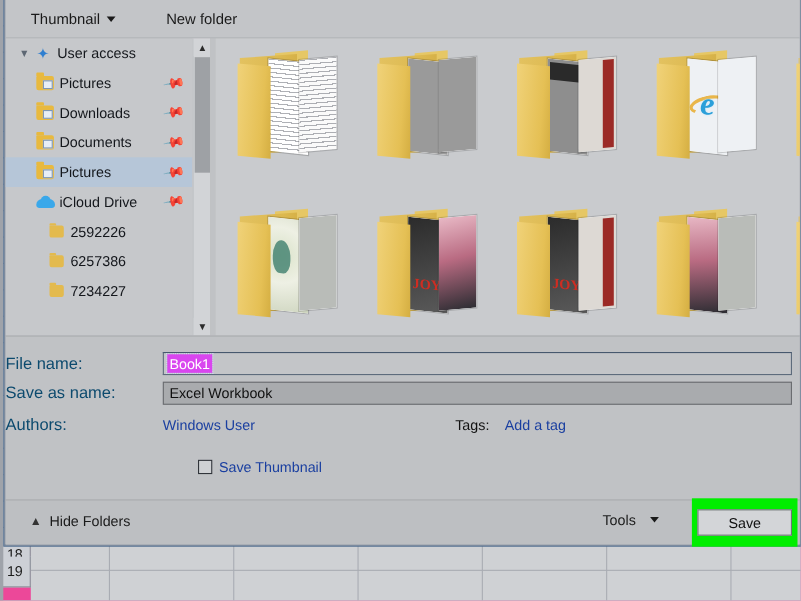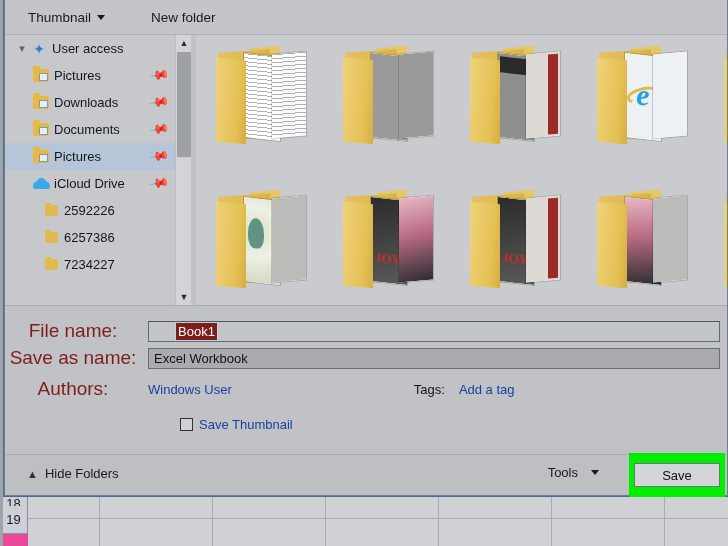--- a/index.html
+++ b/index.html
@@ -213,33 +213,32 @@
   .cover-red:after { content:""; position:absolute; right:2px; top:2px; width:10px; bottom:2px; background:#9b2a26; }
 
   
   .form {
     position: absolute; left: 0; right: 0; bottom: 41px; height: 149px;
     background: #c0c2c5;
     border-top: 1px solid #aaacaf;
   }
   .row { position: absolute; left: 0; right: 0; display: flex; align-items: center; }
   .lbl-right {
-    width: 143px; text-align: center; padding-right: 7px;
-    font-size: 19px; color: #7f1d1d;
+    width: 143px; text-align: left; padding-right: 7px;
+    font-size: 15px; color: #0c4a6e;
   }
   .tbox {
     height: 21px; background: #c3c5c8;
     border: 1px solid #5d6b7c; border-top-color: #46586e;
     display: flex; align-items: center; padding: 0 3px;
     font-size: 13px; color: #111;
   }
   .sel-text {
-    background: #7f1d1d; color: #ffffff; padding: 1px 2px;
+    background: #d946ef; color: #ffffff; padding: 1px 2px;
     outline: 1px dotted #cdd6ef;
-    margin-left: 24px;
   }
   .combo {
     height: 21px; background: #a9abae;
     border: 1px solid #6a6c70;
     display: flex; align-items: center; padding: 0 5px;
     font-size: 13px; color: #101010;
   }
   .link { color: #1a3fa0; font-size: 13px; cursor: default; }
   .meta-lbl { font-size: 13px; color: #121212; }
   .chkwrap { display: flex; align-items: center; gap: 6px; }

